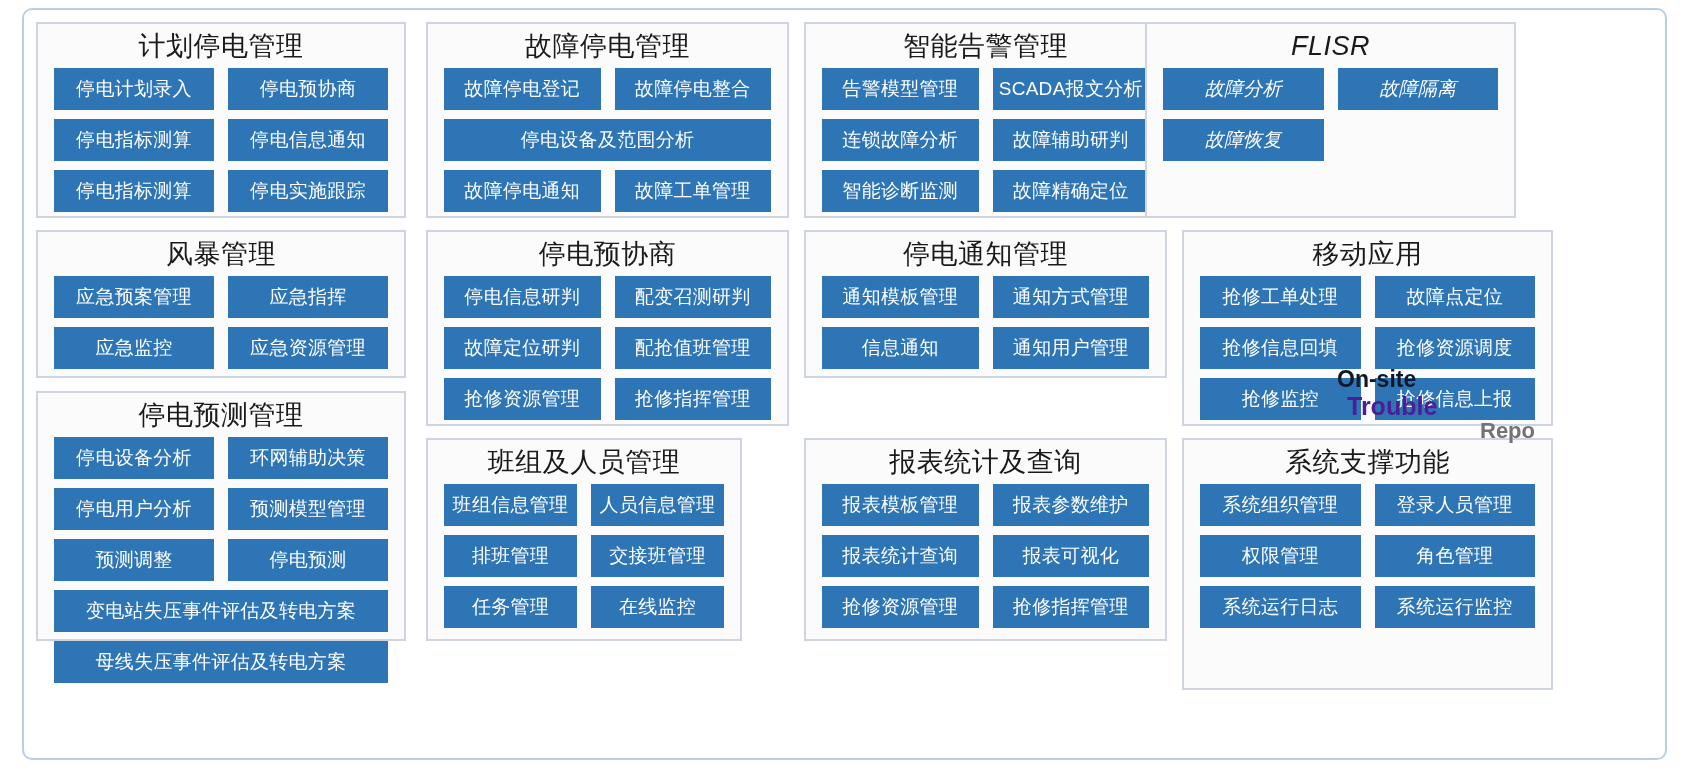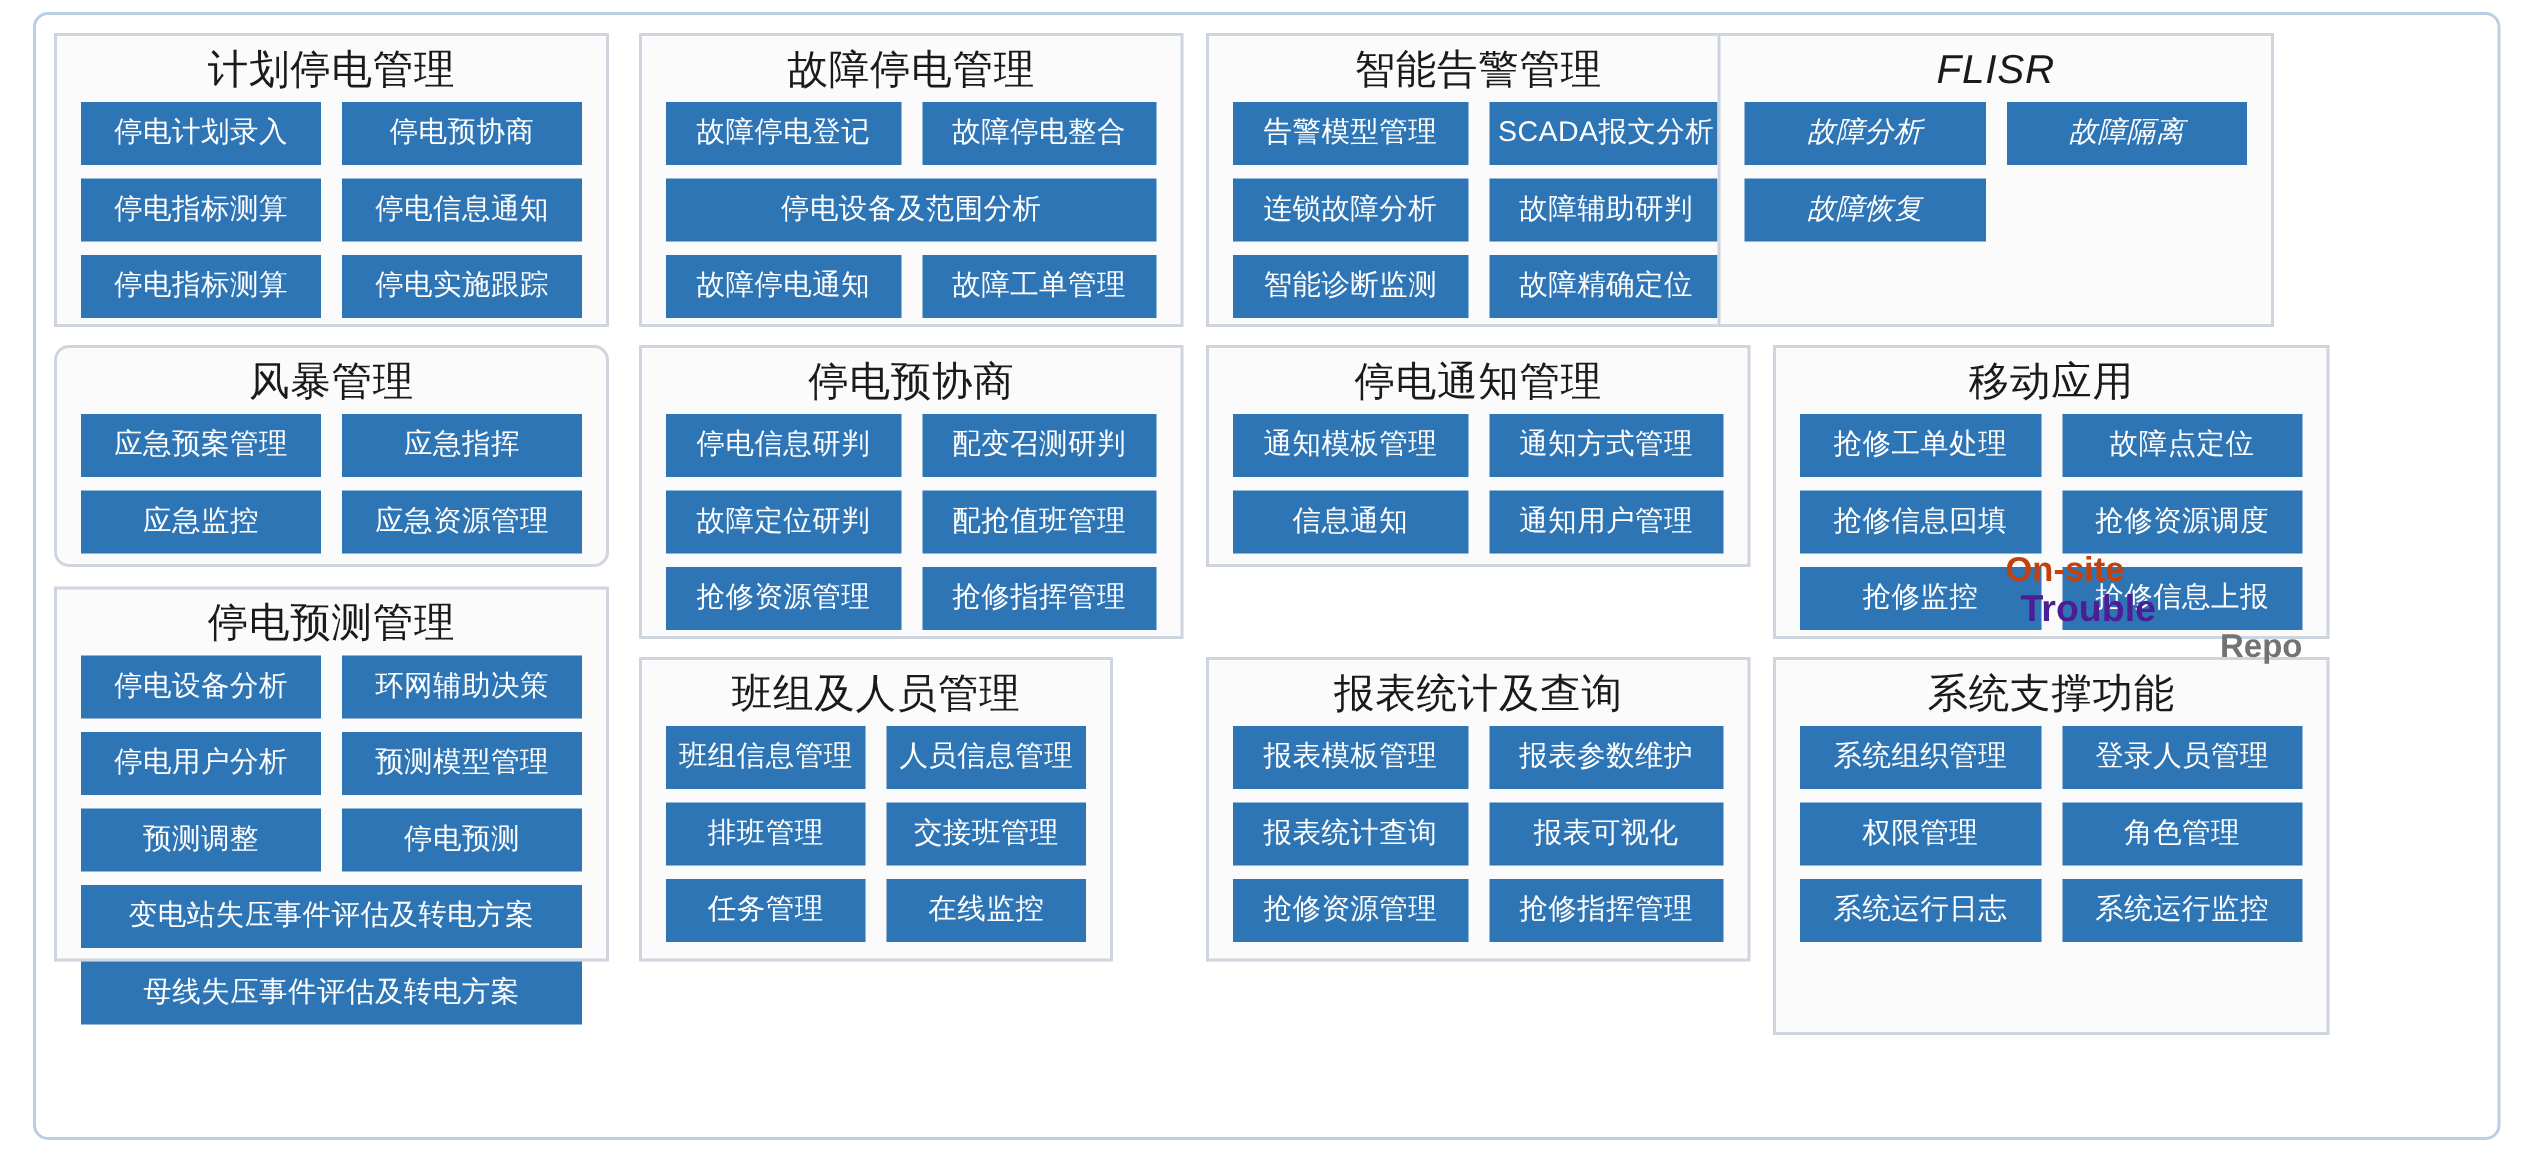--- a/index.html
+++ b/index.html
@@ -85,34 +85,34 @@
   }
   .btn.half { width: calc((100% - 14px) / 2); }
   .btn.full { width: 100%; }
 
   
   #card-planned   { left: 0px;    top: 0px;   width: 370px;  height: 196px; }
   #card-fault     { left: 390px;  top: 0px;   width: 363px;  height: 196px; }
   #card-alarm     { left: 768px;  top: 0px;   width: 363px;  height: 196px; }
   #card-flisr     { left: 1109px; top: 0px;   width: 371px;  height: 196px; font-style: italic; }
 
-  #card-storm     { left: 0px;    top: 208px; width: 370px;  height: 148px; border-radius: 10px; }
+  #card-storm     { left: 0px;    top: 208px; width: 370px;  height: 148px; }
   #card-repair    { left: 390px;  top: 208px; width: 363px;  height: 196px; }
   #card-notify    { left: 768px;  top: 208px; width: 363px;  height: 148px; }
   #card-mobile    { left: 1146px; top: 208px; width: 371px;  height: 196px; }
 
   #card-forecast  { left: 0px;    top: 369px; width: 370px;  height: 250px; }
   #card-team      { left: 390px;  top: 416px; width: 316px;  height: 203px; }
   #card-report    { left: 768px;  top: 416px; width: 363px;  height: 203px; }
   #card-system    { left: 1146px; top: 416px; width: 371px;  height: 252px; }
 
   
   .overlay-text {
     position: absolute;
-    color: #c2410c;
+    color: #0f172a;
     font-weight: bold;
     white-space: nowrap;
     pointer-events: none;
   }
   #ov-onsite  { left: 1337px; top: 366px; font-size: 23px; }
   #ov-trouble { left: 1347px; top: 392px; font-size: 25px; color: #4c1d95; }
   #ov-report  { left: 1480px; top: 418px; font-size: 22px; color: #737373; }
 </style>
 </head>
 <body>

